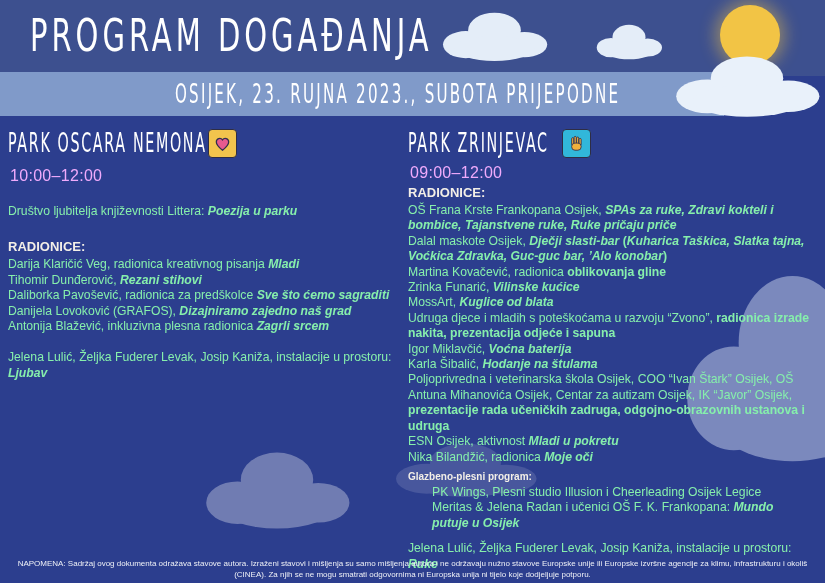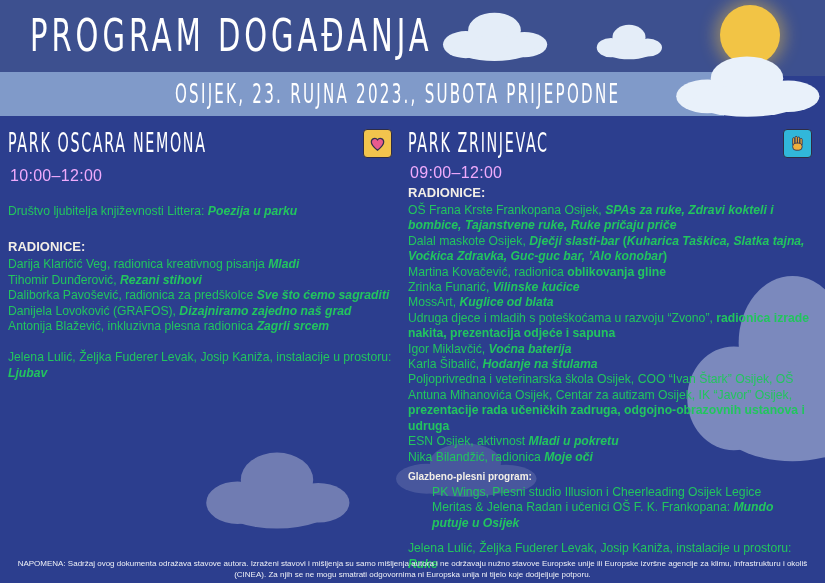--- a/index.html
+++ b/index.html
@@ -22,33 +22,33 @@
   #cloud-c{left:668px;top:48px;width:158px;height:70px;z-index:2;}
   #cloud-d{left:198px;top:442px;width:158px;height:88px;opacity:.32;}
   #cloud-e{left:675px;top:250px;width:235px;height:215px;opacity:.44;}
   #cloud-f{left:388px;top:436px;width:155px;height:62px;opacity:.13;}
   .sun{position:absolute;left:720px;top:5px;width:60px;height:60px;border-radius:50%;
        background:#f2c445;box-shadow:0 0 16px 5px rgba(242,196,69,.45);z-index:2;}
   
   .col{position:absolute;top:124px;z-index:3;}
   .col-left{left:8px;width:384px;}
   .col-right{left:408px;width:404px;}
-  .park-row{display:flex;align-items:center;height:38px;justify-content:space-between;}
+  .park-row{display:flex;align-items:center;height:38px;}
   .park-name-wrap{overflow:visible;}
   .col-left .park-name-wrap{width:200px;}
   .col-right .park-name-wrap{width:146px;}
   .park-name{display:inline-block;font-size:26px;letter-spacing:3px;
              transform:scaleX(.55);transform-origin:left center;}
   .icon-box{width:29px;height:29px;border-radius:4px;display:flex;align-items:center;
             justify-content:center;flex:none;border:1.5px solid #2e2d45;box-sizing:border-box;}
   .heart-box{background:#f2c44d;}
   .hand-box{background:#31b7da;margin-left:8px;}
   .time{font-size:16px;letter-spacing:.3px;margin:6px 0 0 2px;line-height:16px;color:#f0abfc;}
   .col-right .time{margin-top:3px;}
-  .item{font-size:12.2px;line-height:15.4px;margin:0;color:#22c55e;}
+  .item{font-size:12.2px;line-height:15.4px;margin:0;color:#86efac;}
   .intro{margin-top:20px;}
   .label{font-weight:700;font-size:13px;line-height:16px;margin-top:20px;}
   .col-right .label{margin-top:4px;}
   .items{margin-top:2px;}
   .music-label{margin-top:8px;font-size:10px;}
   .col-right .items.music{margin-top:0;margin-left:24px;}
   .installations{margin-top:16px;}
   .col-right .installations{margin-top:10px;}
   .seg-b{font-weight:700;}
   .seg-bi{font-weight:700;font-style:italic;}

